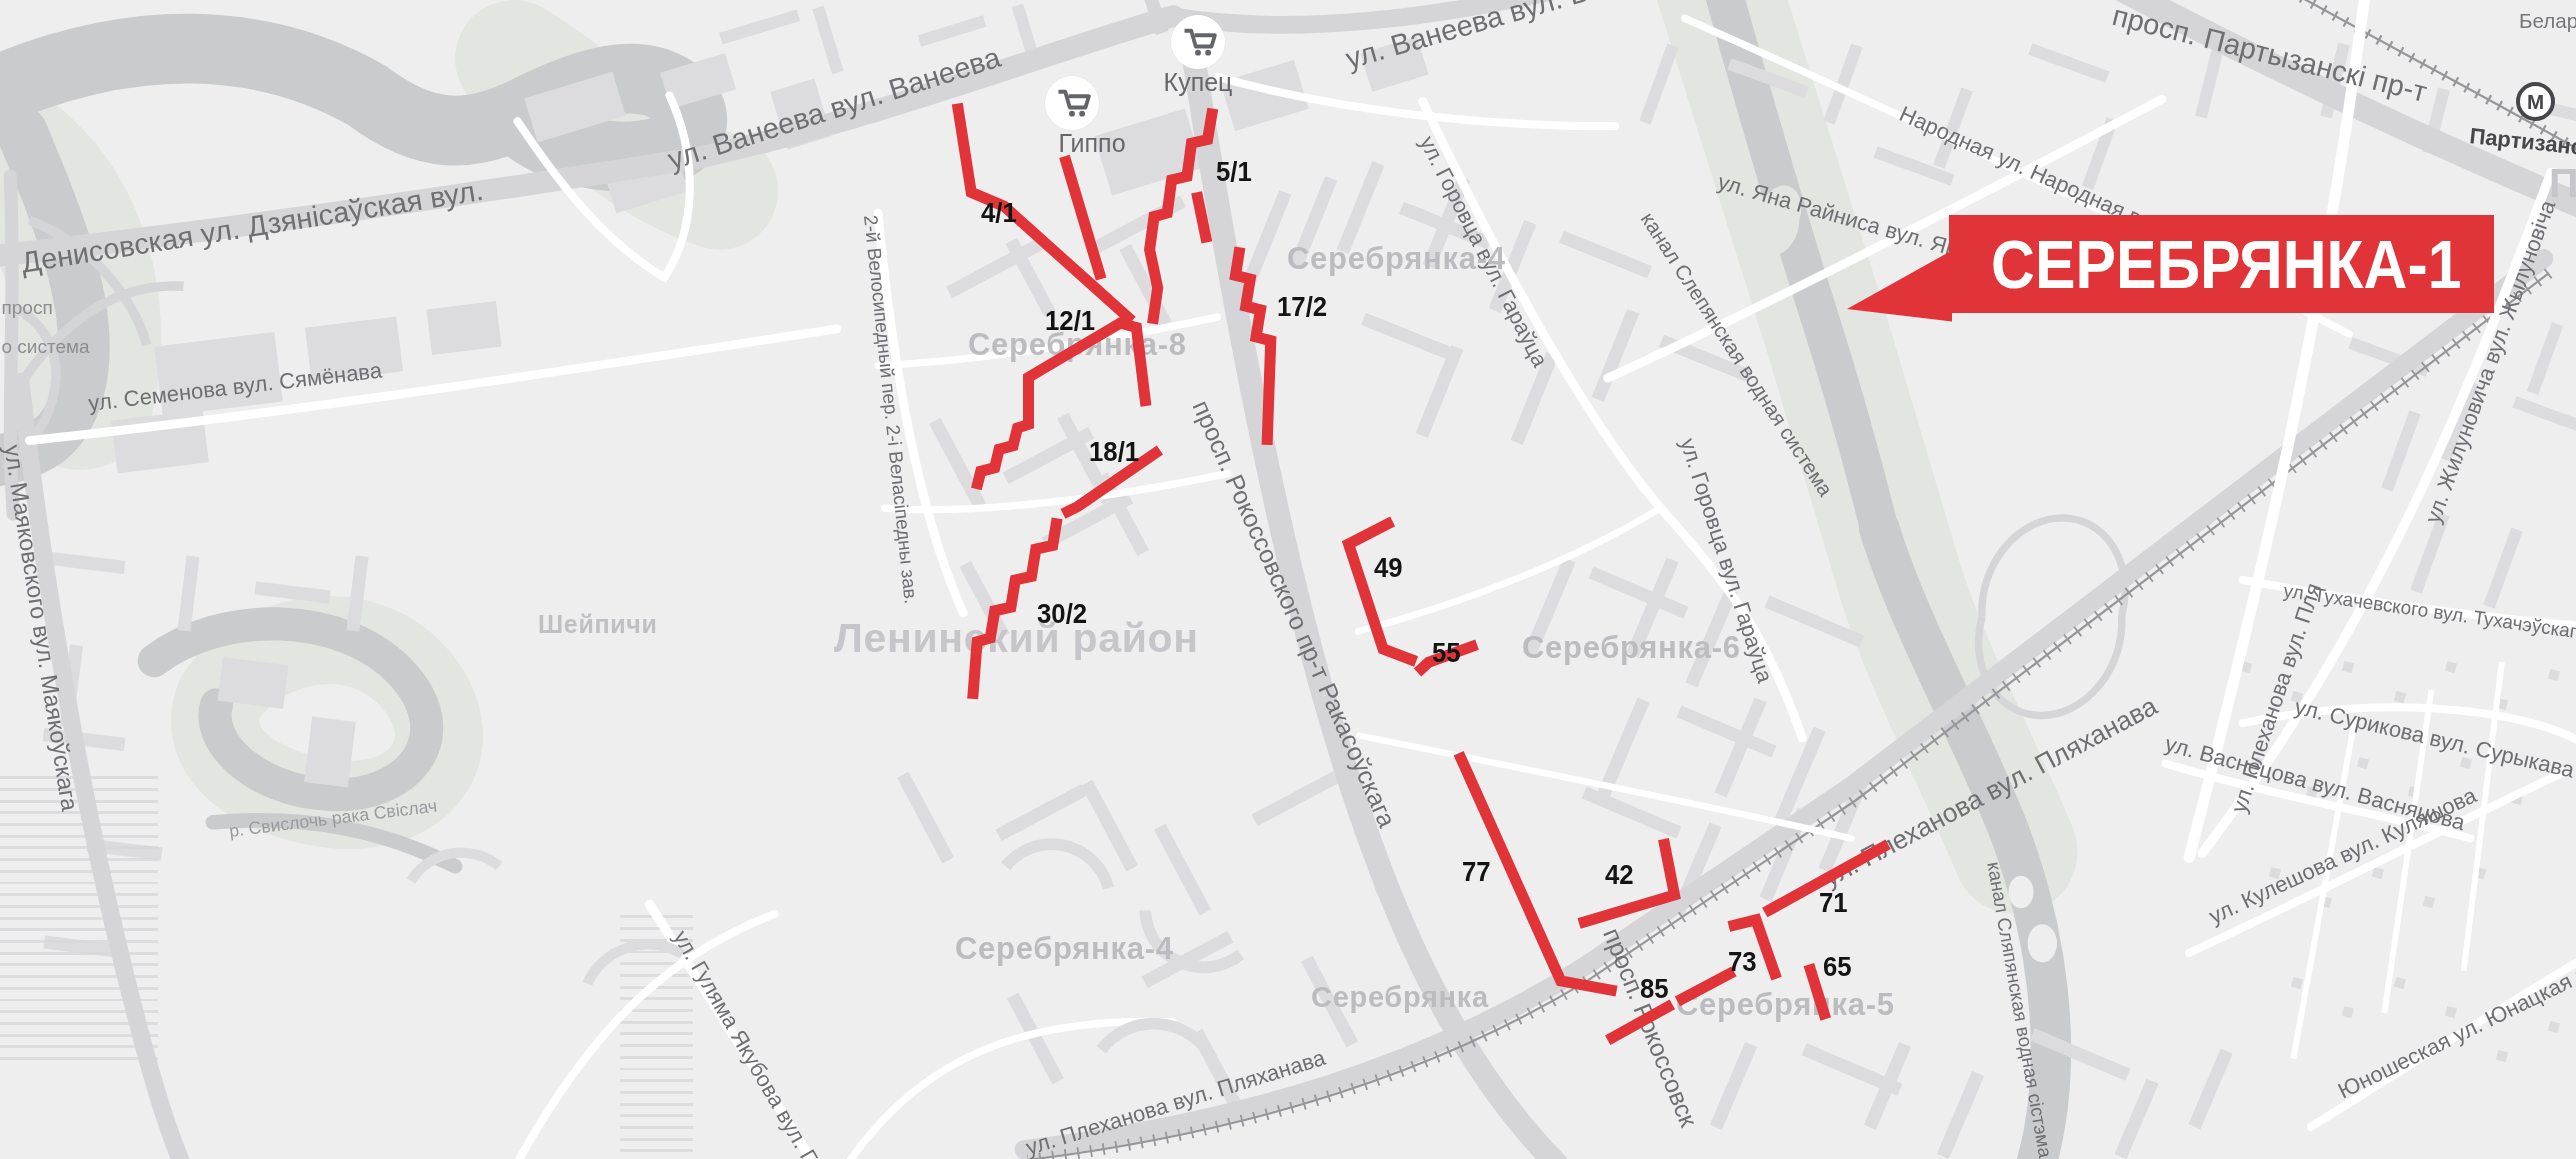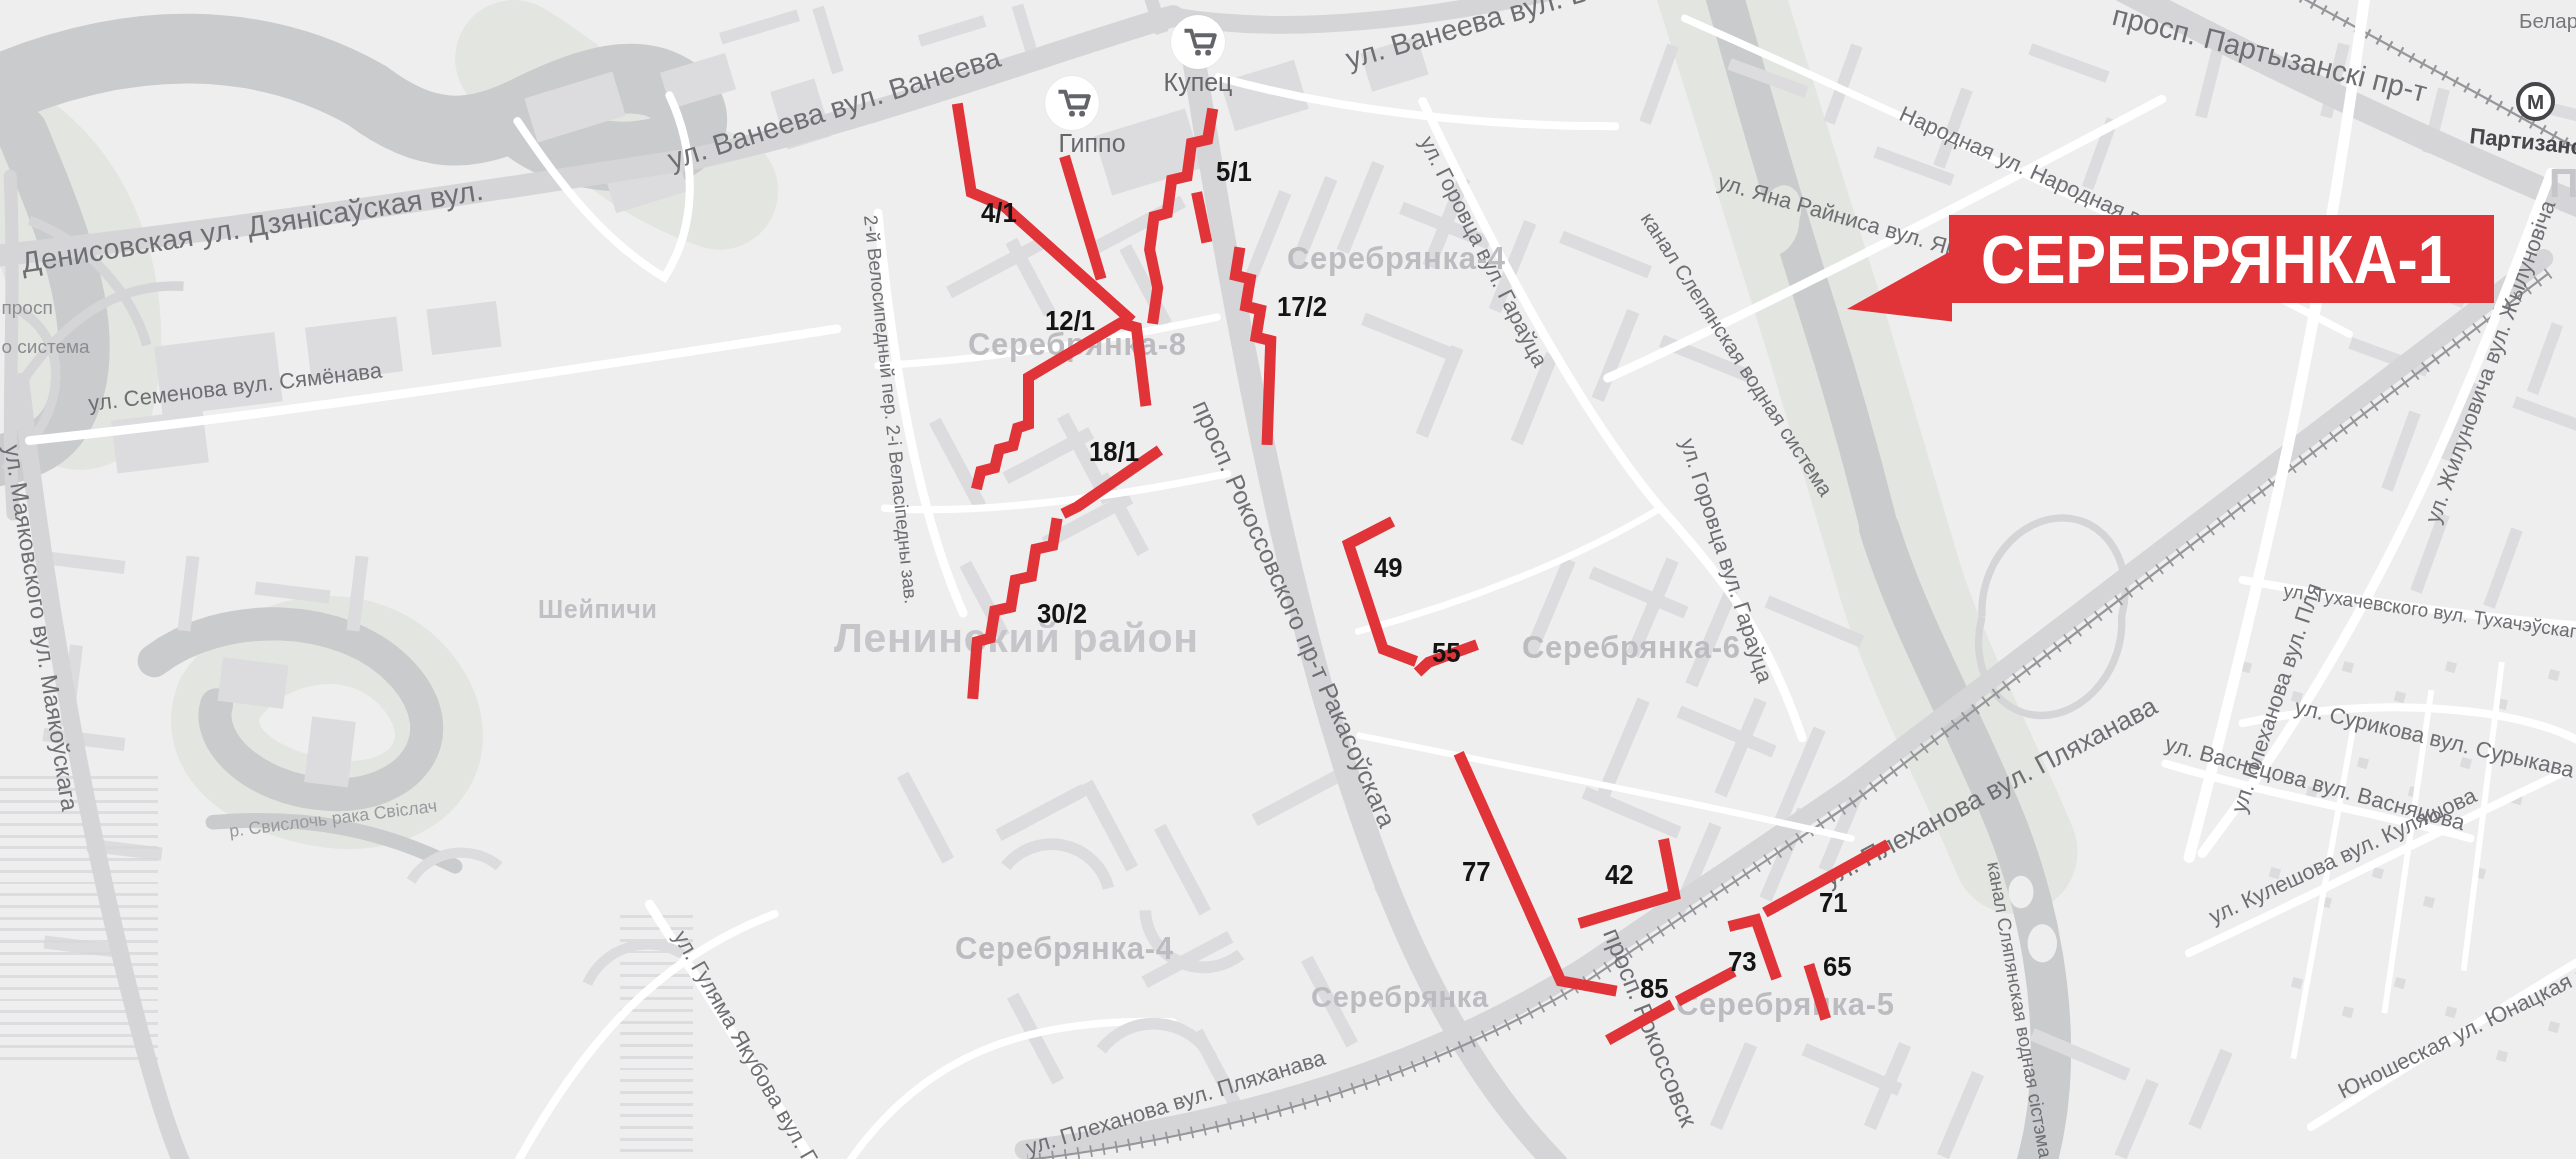--- a/index.html
+++ b/index.html
@@ -15,22 +15,22 @@
   .street{position:absolute;color:#6e6e73;white-space:nowrap;transform-origin:0 0;}
   .area{position:absolute;color:#bcbcc0;font-weight:bold;white-space:nowrap;letter-spacing:0.7px;}
   .num{position:absolute;color:#141414;font-weight:bold;white-space:nowrap;transform-origin:0 0;transform:scaleX(.92);}
   .misc{position:absolute;white-space:nowrap;transform-origin:0 0;}
   .poi{position:absolute;}
   .poi .circ{position:absolute;background:#fff;border-radius:50%;box-shadow:0 0 0 0.7px rgba(0,0,0,.03);}
   .poi .plabel{position:absolute;color:#66666b;font-size:25px;white-space:nowrap;transform:translateX(-50%);}
   .metro-ring{position:absolute;border:4.4px solid #46464a;background:#fff;border-radius:50%;}
   .metro-m{position:absolute;color:#46464a;font-weight:bold;}
   #banner{
-    position:absolute;left:1949px;top:215px;width:545px;height:88px;
-    display:flex;align-items:center;justify-content:flex-start;
+    position:absolute;left:1949px;top:215px;width:545px;height:98px;
+    display:flex;align-items:center;justify-content:flex-end;
   }
   #banner span{
     color:#fff;font-weight:bold;font-size:69px;white-space:nowrap;
     transform:scaleX(.88);letter-spacing:0px;
   }
 </style>
 </head>
 <body>
 
 <div id="map-canvas">
@@ -248,21 +248,21 @@
       <span class="street" style="left: 2004px; top: 860px; font-size: 19px; transform: rotate(80deg);">канал Сляпянская водная сістэма</span>
       <span class="street" style="left: 690px; top: 926px; font-size: 22px; transform: rotate(60deg);">ул. Гуляма Якубова вул. Гу</span>
       <span class="street" style="left: 228px; top: 821px; font-size: 17.6px; color: rgb(154, 154, 158); transform: rotate(-7deg);">р. Свислочь рака Свіслач</span>
       <span class="area" style="left: 968px; top: 327px; font-size: 31px;">Серебрянка-8</span>
       <span class="area" style="left: 1287px; top: 241px; font-size: 31px;">Серебрянка-4</span>
       <span class="area" style="left: 1522px; top: 630px; font-size: 31px;">Серебрянка-6</span>
       <span class="area" style="left: 955px; top: 931px; font-size: 31px;">Серебрянка-4</span>
       <span class="area" style="left: 1676px; top: 987px; font-size: 31px;">Серебрянка-5</span>
       <span class="area" style="left: 1311px; top: 981px; font-size: 29px;">Серебрянка</span>
       <span class="area" style="left: 834px; top: 615px; font-size: 41px; color: rgb(198, 198, 202);">Ленинский район</span>
-      <span class="area" style="left: 538px; top: 595px; font-size: 25px; color: rgb(192, 192, 196);">Шейпичи</span>
+      <span class="area" style="left: 538px; top: 610px; font-size: 25px; color: rgb(192, 192, 196);">Шейпичи</span>
       <span class="area" style="left: 2549px; top: 160px; font-size: 41px; color: rgb(198, 198, 202);">Па</span>
       <span class="misc" style="left: 2471px; top: 123px; font-size: 22px; color: rgb(71, 71, 75); font-weight: bold; transform: rotate(6deg);">Партизанская</span>
       <span class="misc" style="left: 2519px; top: 8.8px; font-size: 20.6px; color: rgb(119, 119, 123);">Беларусь</span>
       <span class="misc" style="left: 1.5px; top: 297px; font-size: 19px; color: rgb(141, 141, 145);">просп</span>
       <span class="misc" style="left: 1.5px; top: 336px; font-size: 19px; color: rgb(141, 141, 145);">о система</span>
     </div>
   <svg class="lyr" id="svg-red" width="2576" height="1160" viewBox="0 0 3509 1580" fill="none">
       <path d="M1304,141 L1323,262 L1368,281 L1542,437" fill="none" stroke="#e13439" stroke-width="15" stroke-linecap="butt" stroke-linejoin="miter"></path>
       <path d="M1450,213 L1500,380" fill="none" stroke="#e13439" stroke-width="15" stroke-linecap="butt" stroke-linejoin="miter"></path>
       <path d="M1652,148 L1645,190 L1623,195 L1617,240 L1596,245 L1590,290 L1572,295 L1566,340 L1577,392 L1570,441" fill="none" stroke="#e13439" stroke-width="15" stroke-linecap="butt" stroke-linejoin="miter"></path>

